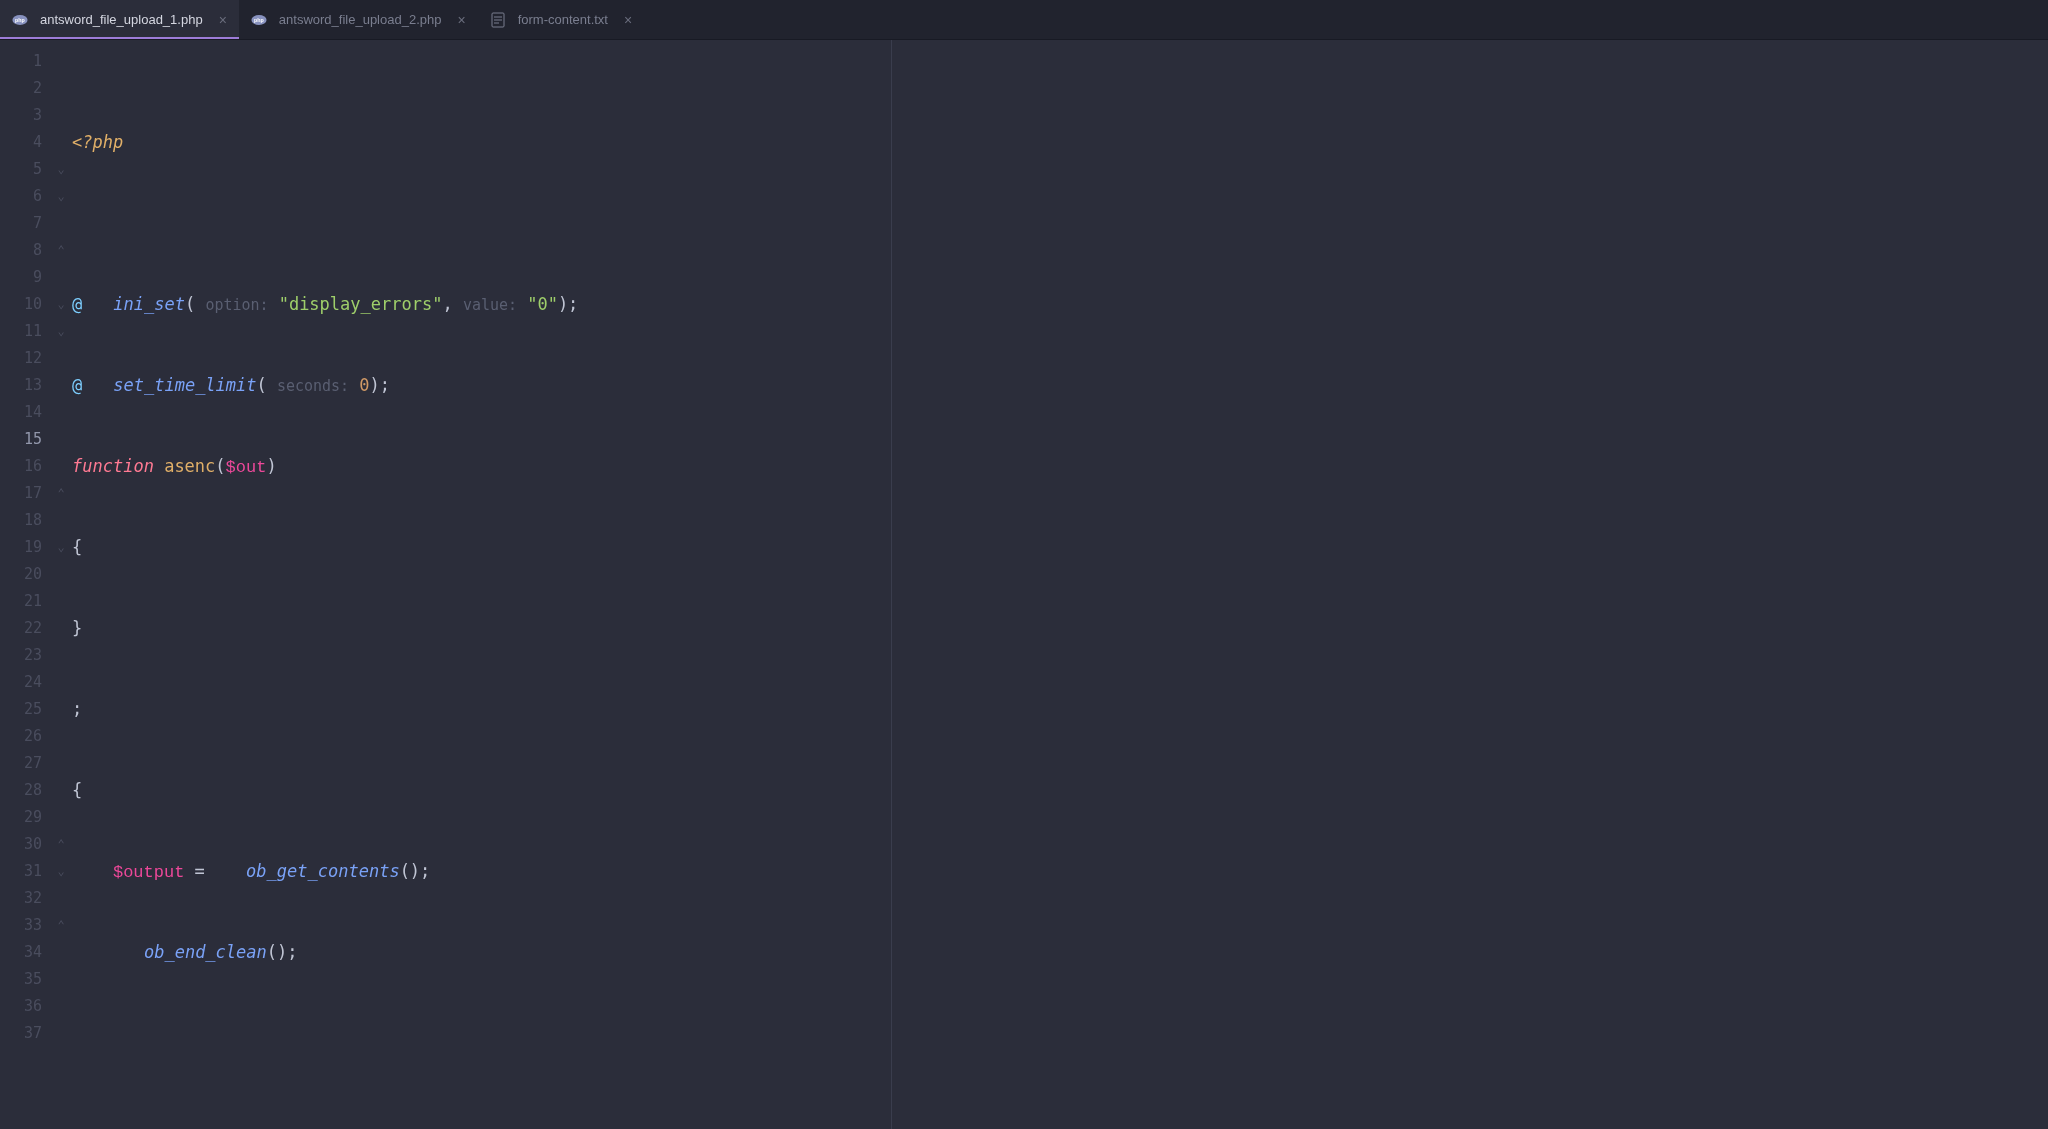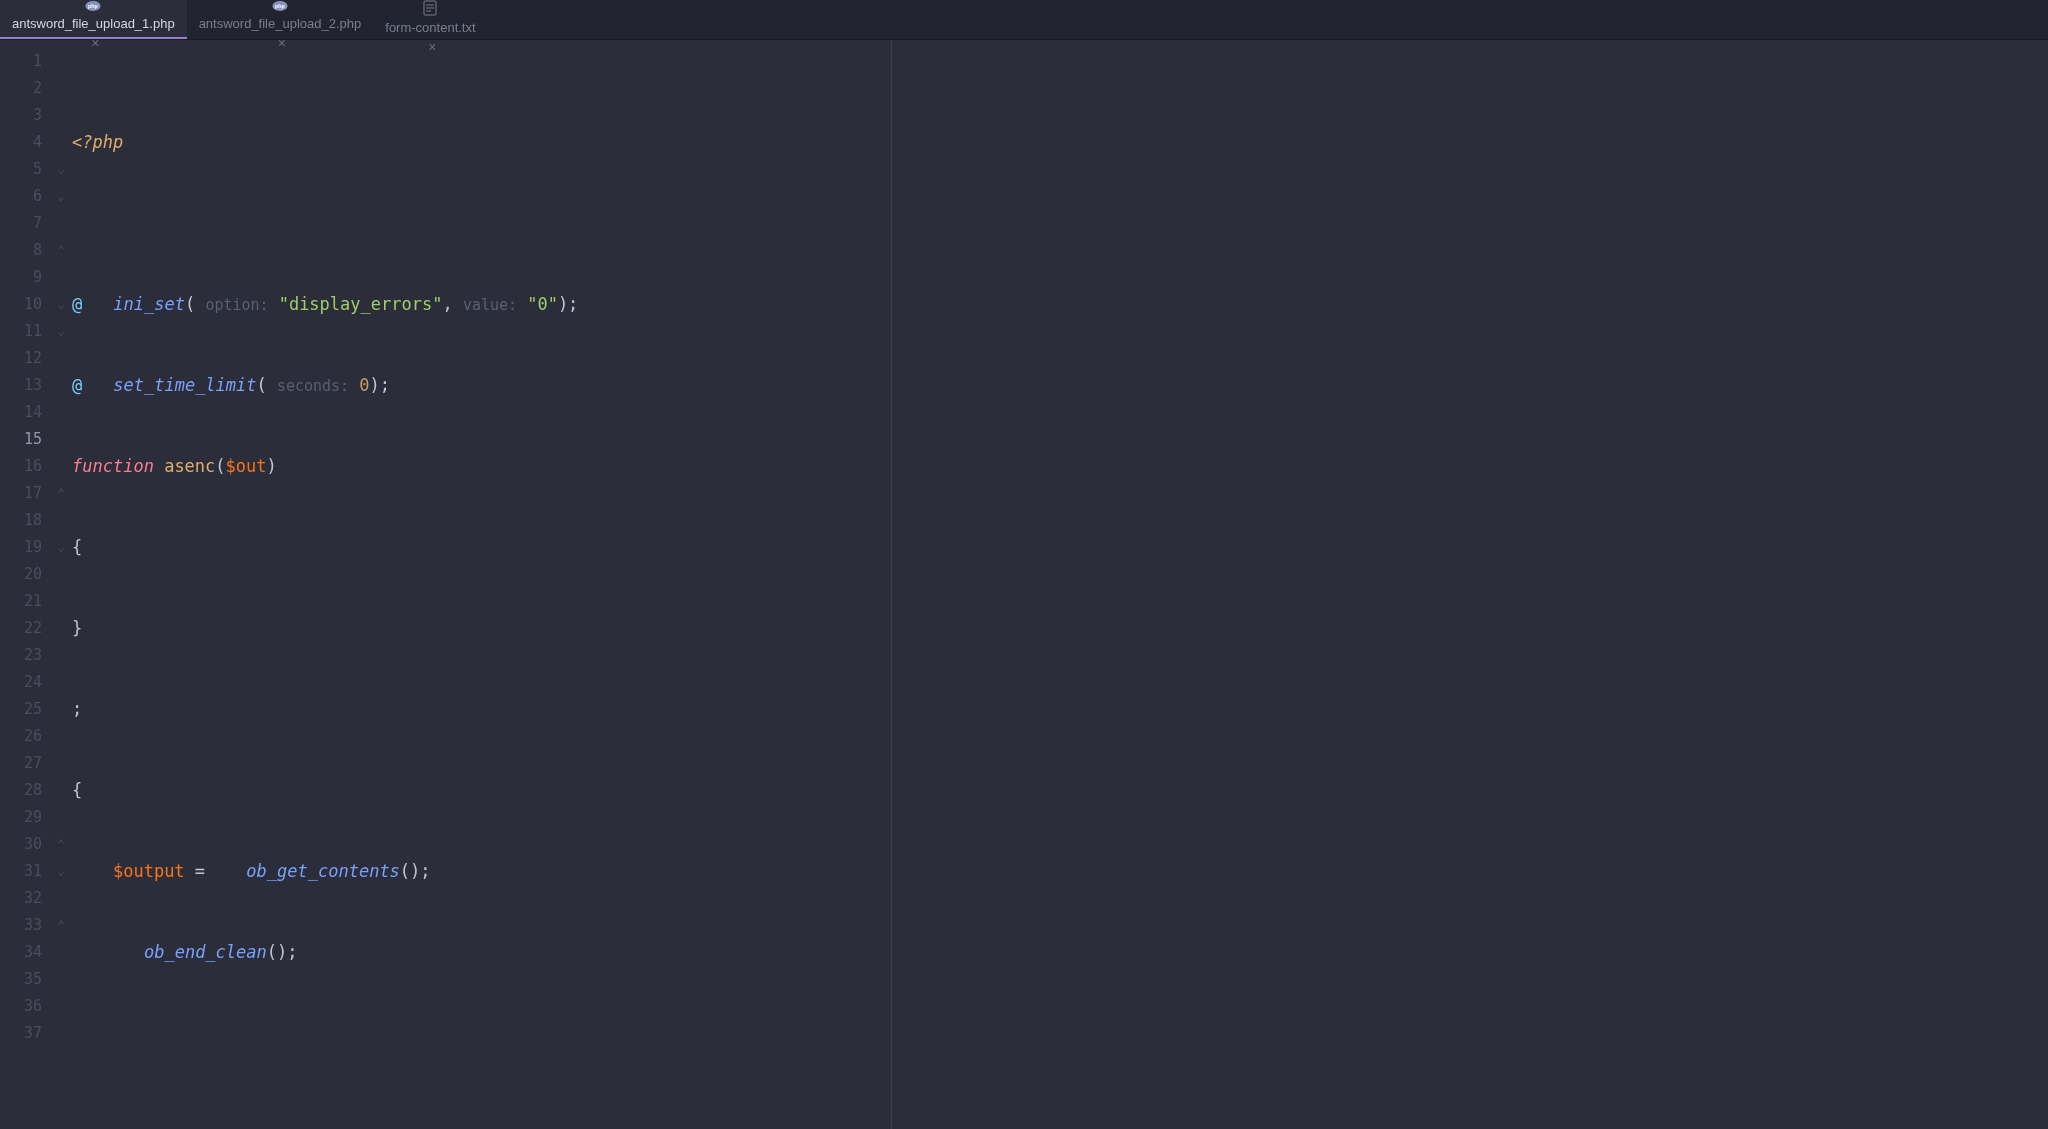--- a/index.html
+++ b/index.html
@@ -15,25 +15,24 @@
       background: #21232e;
       height: 40px;
       border-bottom: 1px solid #181a24;
       font-family: -apple-system, BlinkMacSystemFont, 'Segoe UI', sans-serif;
       font-size: 13px;
     }
     .tab {
       display: flex;
       align-items: center;
       padding: 0 12px;
-      gap: 4px;
+      gap: 12px;
       color: #7a7e8f;
       cursor: pointer;
       position: relative;
-      flex-direction: column;
     }
     .tab.active {
       background: #2b2d3a;
       color: #d4d6e0;
     }
     .tab.active::after {
       content: '';
       position: absolute;
       bottom: 0;
       left: 0;
@@ -92,21 +91,21 @@
       top: 0;
       bottom: 0;
       width: 1px;
       background: #3a3d4d;
     }
     .code-line { height: 27px; padding-left: 4px; }
     
     .kw { color: #ff7a93; font-style: italic; }
     .fn { color: #7aa2f7; font-style: italic; margin-left: 31px; }
     .fndef { color: #e0af68; }
-    .var { color: #f97316; }
+    .var { color: #ec4899; font-family: Liberation Mono, monospace; }
     .str { color: #9ece6a; }
     .num { color: #d19a66; }
     .punc { color: #c0c5d4; }
     .op { color: #c0c5d4; }
     .at { color: #7dcfff; }
     .hint { color: #5a5f72; font-style: normal; font-size: 0.88em; }
     .php-open { color: #e0af68; font-style: italic; }
   </style>
 </head>
 <body>

